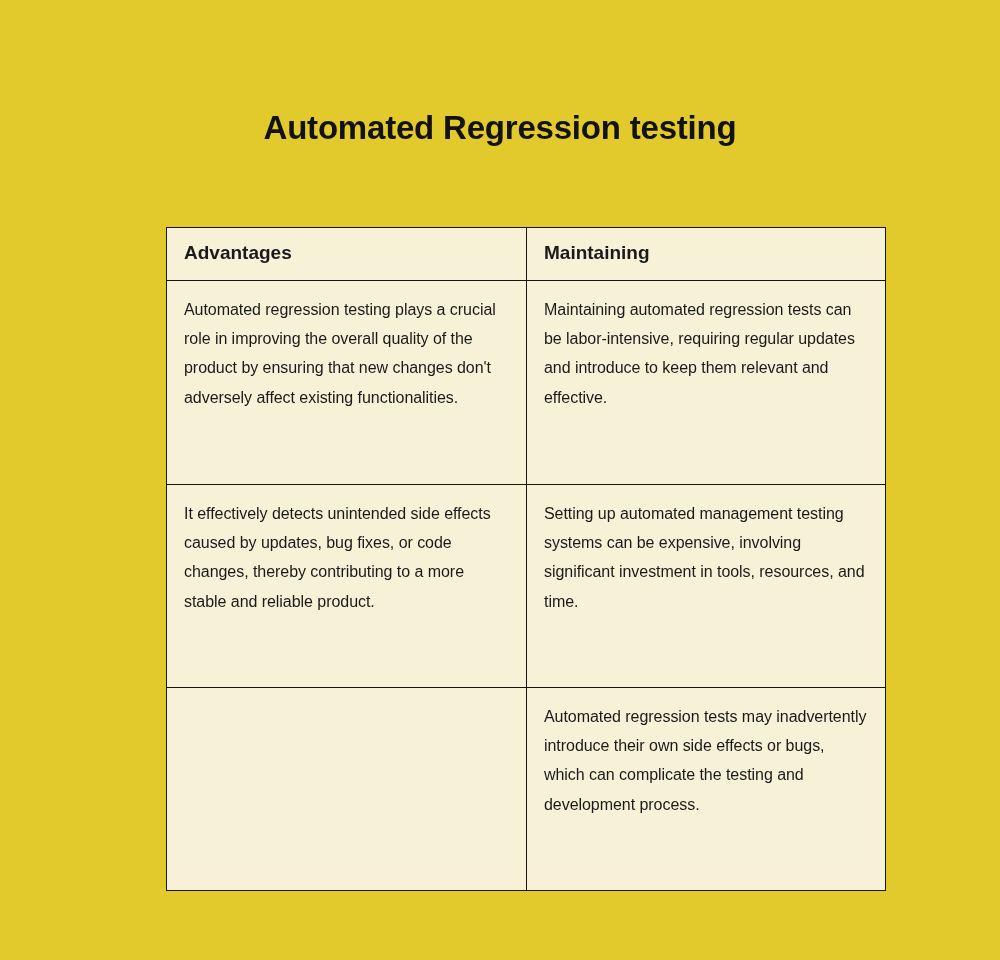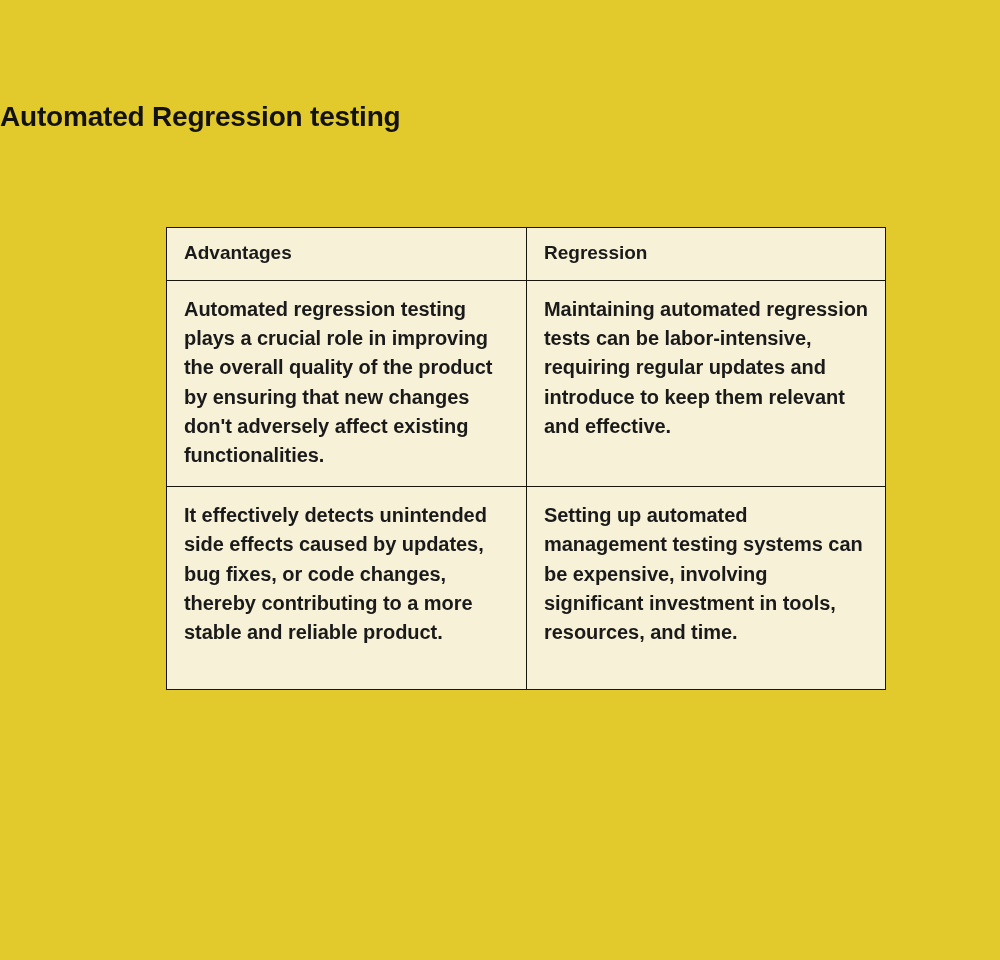--- a/index.html
+++ b/index.html
@@ -17,24 +17,25 @@
 
   .page {
     position: relative;
     width: 1000px;
     height: 960px;
     box-sizing: border-box;
   }
 
   .page-title {
     position: absolute;
-    top: 76px;
+    top: 84px;
     left: 0;
     width: 1000px;
-    font-size: 28px;
+    text-align: center;
+    font-size: 33px;
     font-weight: bold;
     color: #121212;
     letter-spacing: -0.2px;
     line-height: 44px;
   }
 
   .table-wrap {
     position: absolute;
     left: 136px;
     top: 227px;
@@ -66,22 +67,22 @@
   table.comparison th {
     font-size: 19px;
     font-weight: bold;
     line-height: 26px;
     padding-top: 12px;
     padding-bottom: 14px;
     height: 20px;
   }
 
   table.comparison td {
-    font-size: 20px;
-    font-weight: bold;
+    font-size: 16px;
+    font-weight: normal;
     line-height: 29.2px;
     letter-spacing: -0.05px;
     margin-top: 44px;
   }
 
   td.empty-cell { padding: 0; }
 
   .row-1 td { height: 173px; }
   .row-2 td { height: 172px; }
   .row-3 td { height: 172px; }
@@ -95,29 +96,33 @@
 
   <div class="table-wrap">
     <table class="comparison">
       <colgroup>
         <col class="col-adv">
         <col class="col-lim">
       </colgroup>
       <thead>
         <tr>
           <th>Advantages</th>
-          <th>Regression</th>
+          <th>Maintaining</th>
         </tr>
       </thead>
       <tbody>
         <tr class="row-1">
           <td>Automated regression testing plays a crucial role in improving the overall quality of the product by ensuring that new changes don't adversely affect existing functionalities.</td>
           <td>Maintaining automated regression tests can be labor-intensive, requiring regular updates and introduce to keep them relevant and effective.</td>
         </tr>
         <tr class="row-2">
           <td>It effectively detects unintended side effects caused by updates, bug fixes, or code changes, thereby contributing to a more stable and reliable product.</td>
           <td>Setting up automated management testing systems can be expensive, involving significant investment in tools, resources, and time.</td>
         </tr>
+        <tr class="row-3">
+          <td class="empty-cell"></td>
+          <td>Automated regression tests may inadvertently introduce their own side effects or bugs, which can complicate the testing and development process.</td>
+        </tr>
       </tbody>
     </table>
   </div>
 
 </div>
 
 </body></html>

